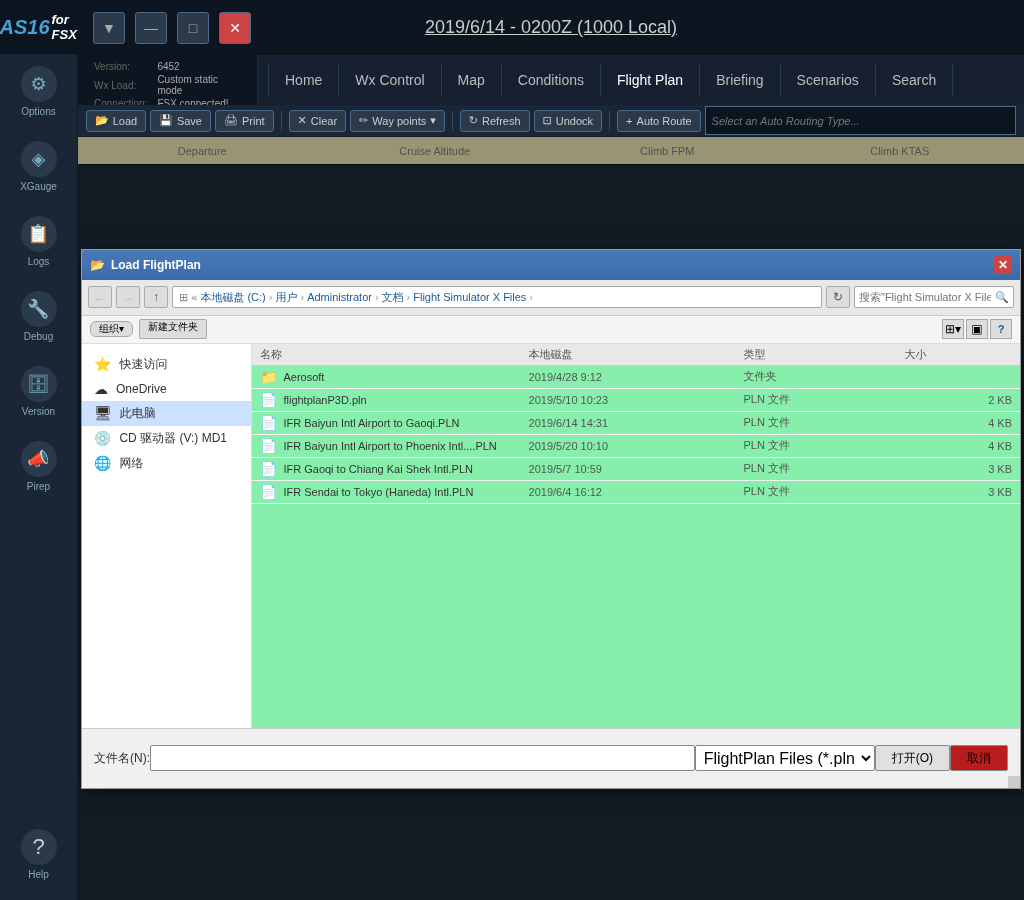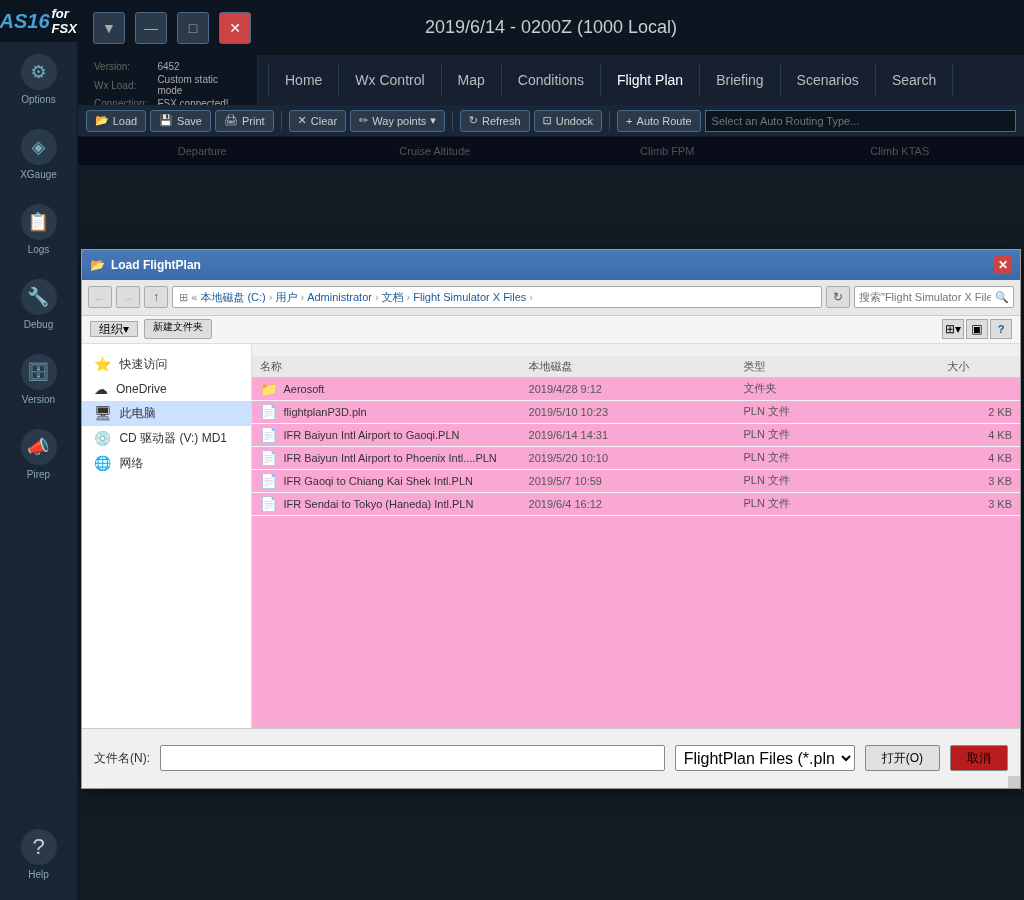--- a/index.html
+++ b/index.html
@@ -12,21 +12,21 @@
       width: 78px; height: 900px;
       background: #1a2535;
       display: flex;
       flex-direction: column;
       align-items: center;
       padding-top: 0;
       border-right: 1px solid #0d1a28;
     }
     .sidebar-logo {
       width: 78px;
-      height: 42px;
+      height: 54px;
       background: #0a1520;
       display: flex;
       align-items: center;
       justify-content: center;
       font-size: 22px;
       font-weight: bold;
       color: white;
       font-style: italic;
     }
     .sidebar-item {
@@ -61,20 +61,21 @@
       align-items: center;
       justify-content: space-between;
       padding: 0 15px;
     }
     .topbar-datetime {
       font-size: 18px;
       color: #ccc;
       position: absolute;
       left: 50%;
       transform: translateX(-50%);
+      text-decoration: underline;
     }
     .topbar-controls {
       display: flex;
       gap: 10px;
     }
     .topbar-btn {
       width: 32px; height: 32px;
       background: #2a3a4a;
       border: 1px solid #4a6a8a;
       border-radius: 3px;
@@ -139,42 +140,43 @@
       background: #2a3a4a;
       border: 1px solid #4a6a8a;
       border-radius: 3px;
       color: #ccc;
       font-size: 11px;
       cursor: pointer;
       display: flex; align-items: center; gap: 4px;
     }
     .tb-sep { width: 1px; height: 20px; background: #3a4a5a; margin: 0 3px; }
     .auto-route-input {
-      height: 22px;
+      height: 29px;
       flex: 1;
       background: #0a1520;
       border: 1px solid #4a6a8a;
       color: #aaa;
       font-size: 11px;
       padding: 0 6px;
+      font-style: italic;
     }
 
     
     .main-content {
       position: absolute;
       left: 78px; top: 137px;
       width: 946px; height: 763px;
       background: #1e2d3d;
       overflow: hidden;
     }
 
     
     .table-header {
       display: flex;
-      background: #0f172a;
+      background: #fef9c3;
       border-bottom: 1px solid #0d1a28;
       height: 28px;
       align-items: center;
       padding: 0 8px;
     }
     .table-header-col {
       color: #888;
       font-size: 11px;
       flex: 1;
       text-align: center;
@@ -297,22 +299,22 @@
       background: white;
       border-right: 1px solid #ddd;
       padding: 8px 0;
       overflow-y: auto;
     }
     .org-btn {
       height: 16px;
       padding: 0 8px;
       background: #ddd;
       border: 1px solid #aaa;
-      border-radius: 0;
-      font-size: 12px;
+      border-radius: 6px;
+      font-size: 10px;
       cursor: pointer;
       display: flex; align-items: center; gap: 3px;
     }
     .new-folder-btn {
       height: 20px;
       padding: 0 8px;
       background: #ddd;
       border: 1px solid #aaa;
       border-radius: 2px;
       font-size: 10px;
@@ -326,42 +328,41 @@
       font-size: 12px;
       color: #333;
       gap: 8px;
     }
     .dialog-nav-item.selected { background: #cce0ff; }
     .dialog-nav-item .nav-icon { font-size: 14px; }
 
     
     .dialog-filelist {
       flex: 1;
-      background: #f9a8d4;
+      background: #86efac;
       overflow-y: auto;
       padding: 0;
-      margin-top: 12px;
     }
     .filelist-header {
       display: flex;
       background: #e8e8e8;
       border-bottom: 1px solid #ccc;
       height: 22px;
       align-items: center;
       padding: 0 8px;
     }
     .filelist-col {
       font-size: 11px;
       color: #555;
       cursor: pointer;
     }
     .col-name { flex: 2.5; }
     .col-date { flex: 2; }
     .col-type { flex: 1.5; }
-    .col-size { flex: 1; text-align: center; }
+    .col-size { flex: 1; text-align: left; }
     .file-item {
       display: flex;
       align-items: center;
       padding: 3px 8px;
       cursor: pointer;
       font-size: 11px;
       color: #333;
       border-bottom: 1px solid #f5f5f5;
     }
     .file-item .file-icon { margin-right: 6px; font-size: 14px; }
@@ -371,21 +372,21 @@
     .file-item .col-size { flex: 1; color: #555; text-align: right; }
 
     
     .dialog-footer {
       height: 60px;
       background: #f0f0f0;
       border-top: 1px solid #ccc;
       display: flex;
       align-items: center;
       padding: 0 12px;
-      gap: 10px;
+      gap: 0;
     }
     .footer-label {
       font-size: 12px;
       color: #333;
       white-space: nowrap;
     }
     .footer-input {
       flex: 1;
       height: 26px;
       border: 1px solid #888;

